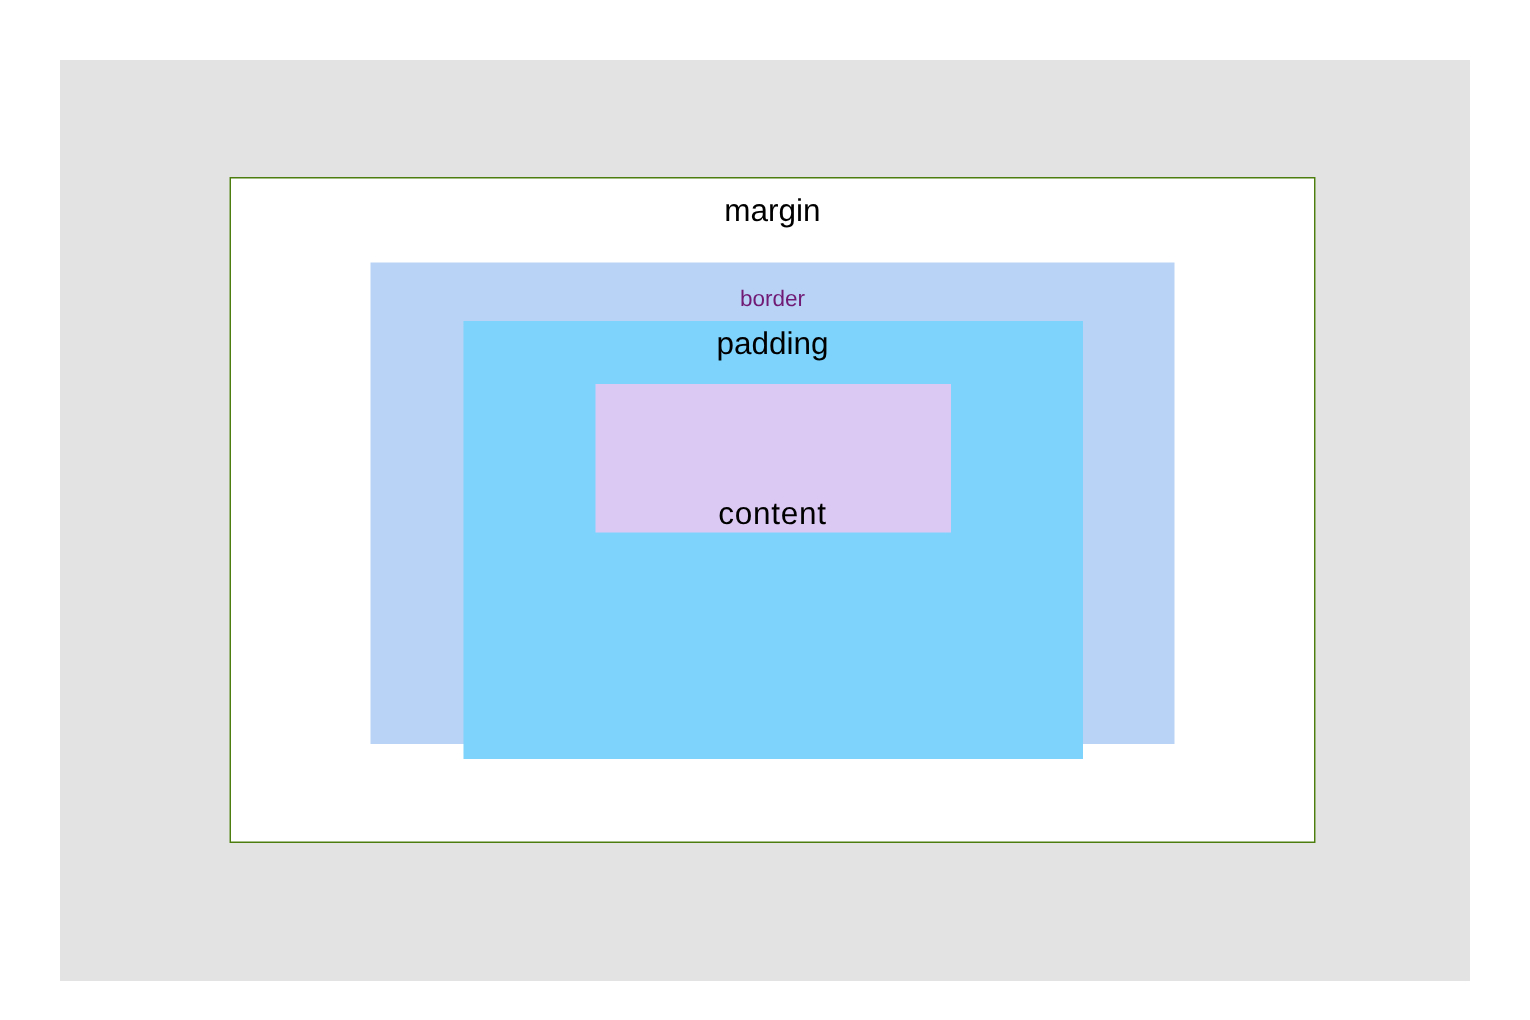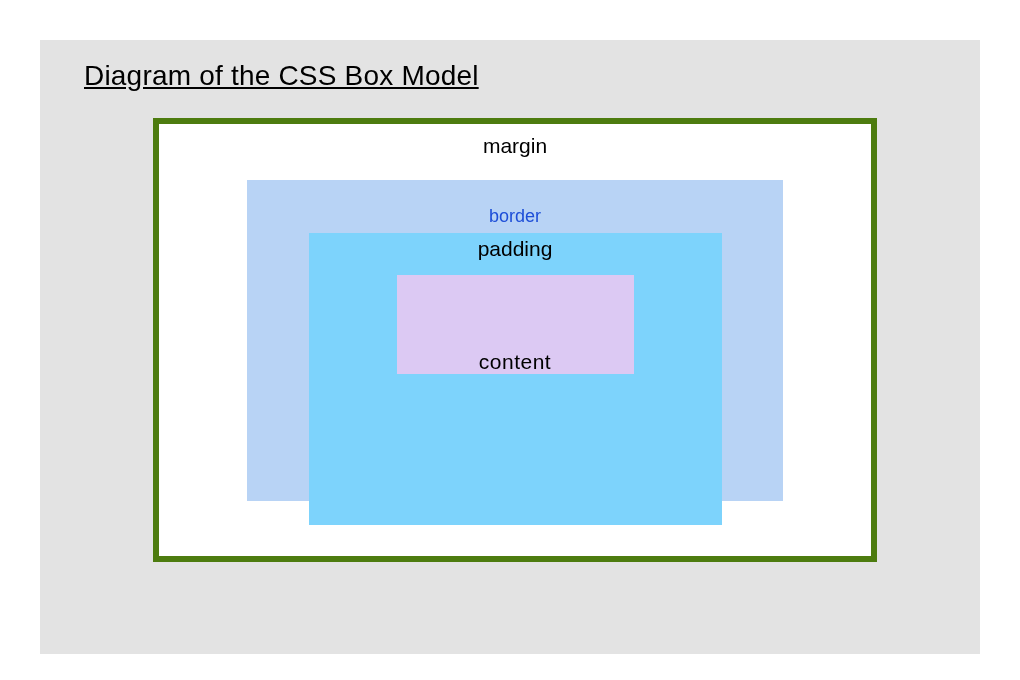--- a/index.html
+++ b/index.html
@@ -32,41 +32,41 @@
       text-decoration: underline;
       letter-spacing: 0.2px;
     }
     .box-margin {
       position: absolute;
       left: 113px;
       top: 78px;
       width: 724px;
       height: 444px;
       background: #ffffff;
-      border: 6px solid #4d7c0f;
+      border: 1px solid #4d7c0f;
       text-align: center;
     }
     .box-margin > .label {
       display: block;
       padding-top: 10px;
       font-size: 21px;
       color: #000;
     }
     .box-border {
       margin: 22px auto 0 auto;
       width: 536px;
       height: 321px;
       background: #b8d3f5;
       text-align: center;
     }
     .box-border > .label {
       display: block;
-      padding-top: 26px;
-      font-size: 18px;
-      color: #1d4ed8;
+      padding-top: 16px;
+      font-size: 15px;
+      color: #701a75;
     }
     .box-padding {
       margin: 6px auto 0 auto;
       width: 413px;
       height: 292px;
       background: #7dd3fc;
       text-align: center;
     }
     .box-padding > .label {
       display: block;
@@ -87,21 +87,20 @@
       font-size: 21px;
       color: #000;
       letter-spacing: 0.5px;
     }
   </style>
 </head>
 <body>
 
 <div class="canvas">
 
-  <h1 class="title">Diagram of the CSS Box Model</h1>
 
   <div class="box-margin" title="margin">
     <span class="label">margin</span>
 
     <div class="box-border" title="border">
       <span class="label">border</span>
 
       <div class="box-padding" title="padding">
         <span class="label">padding</span>
 

